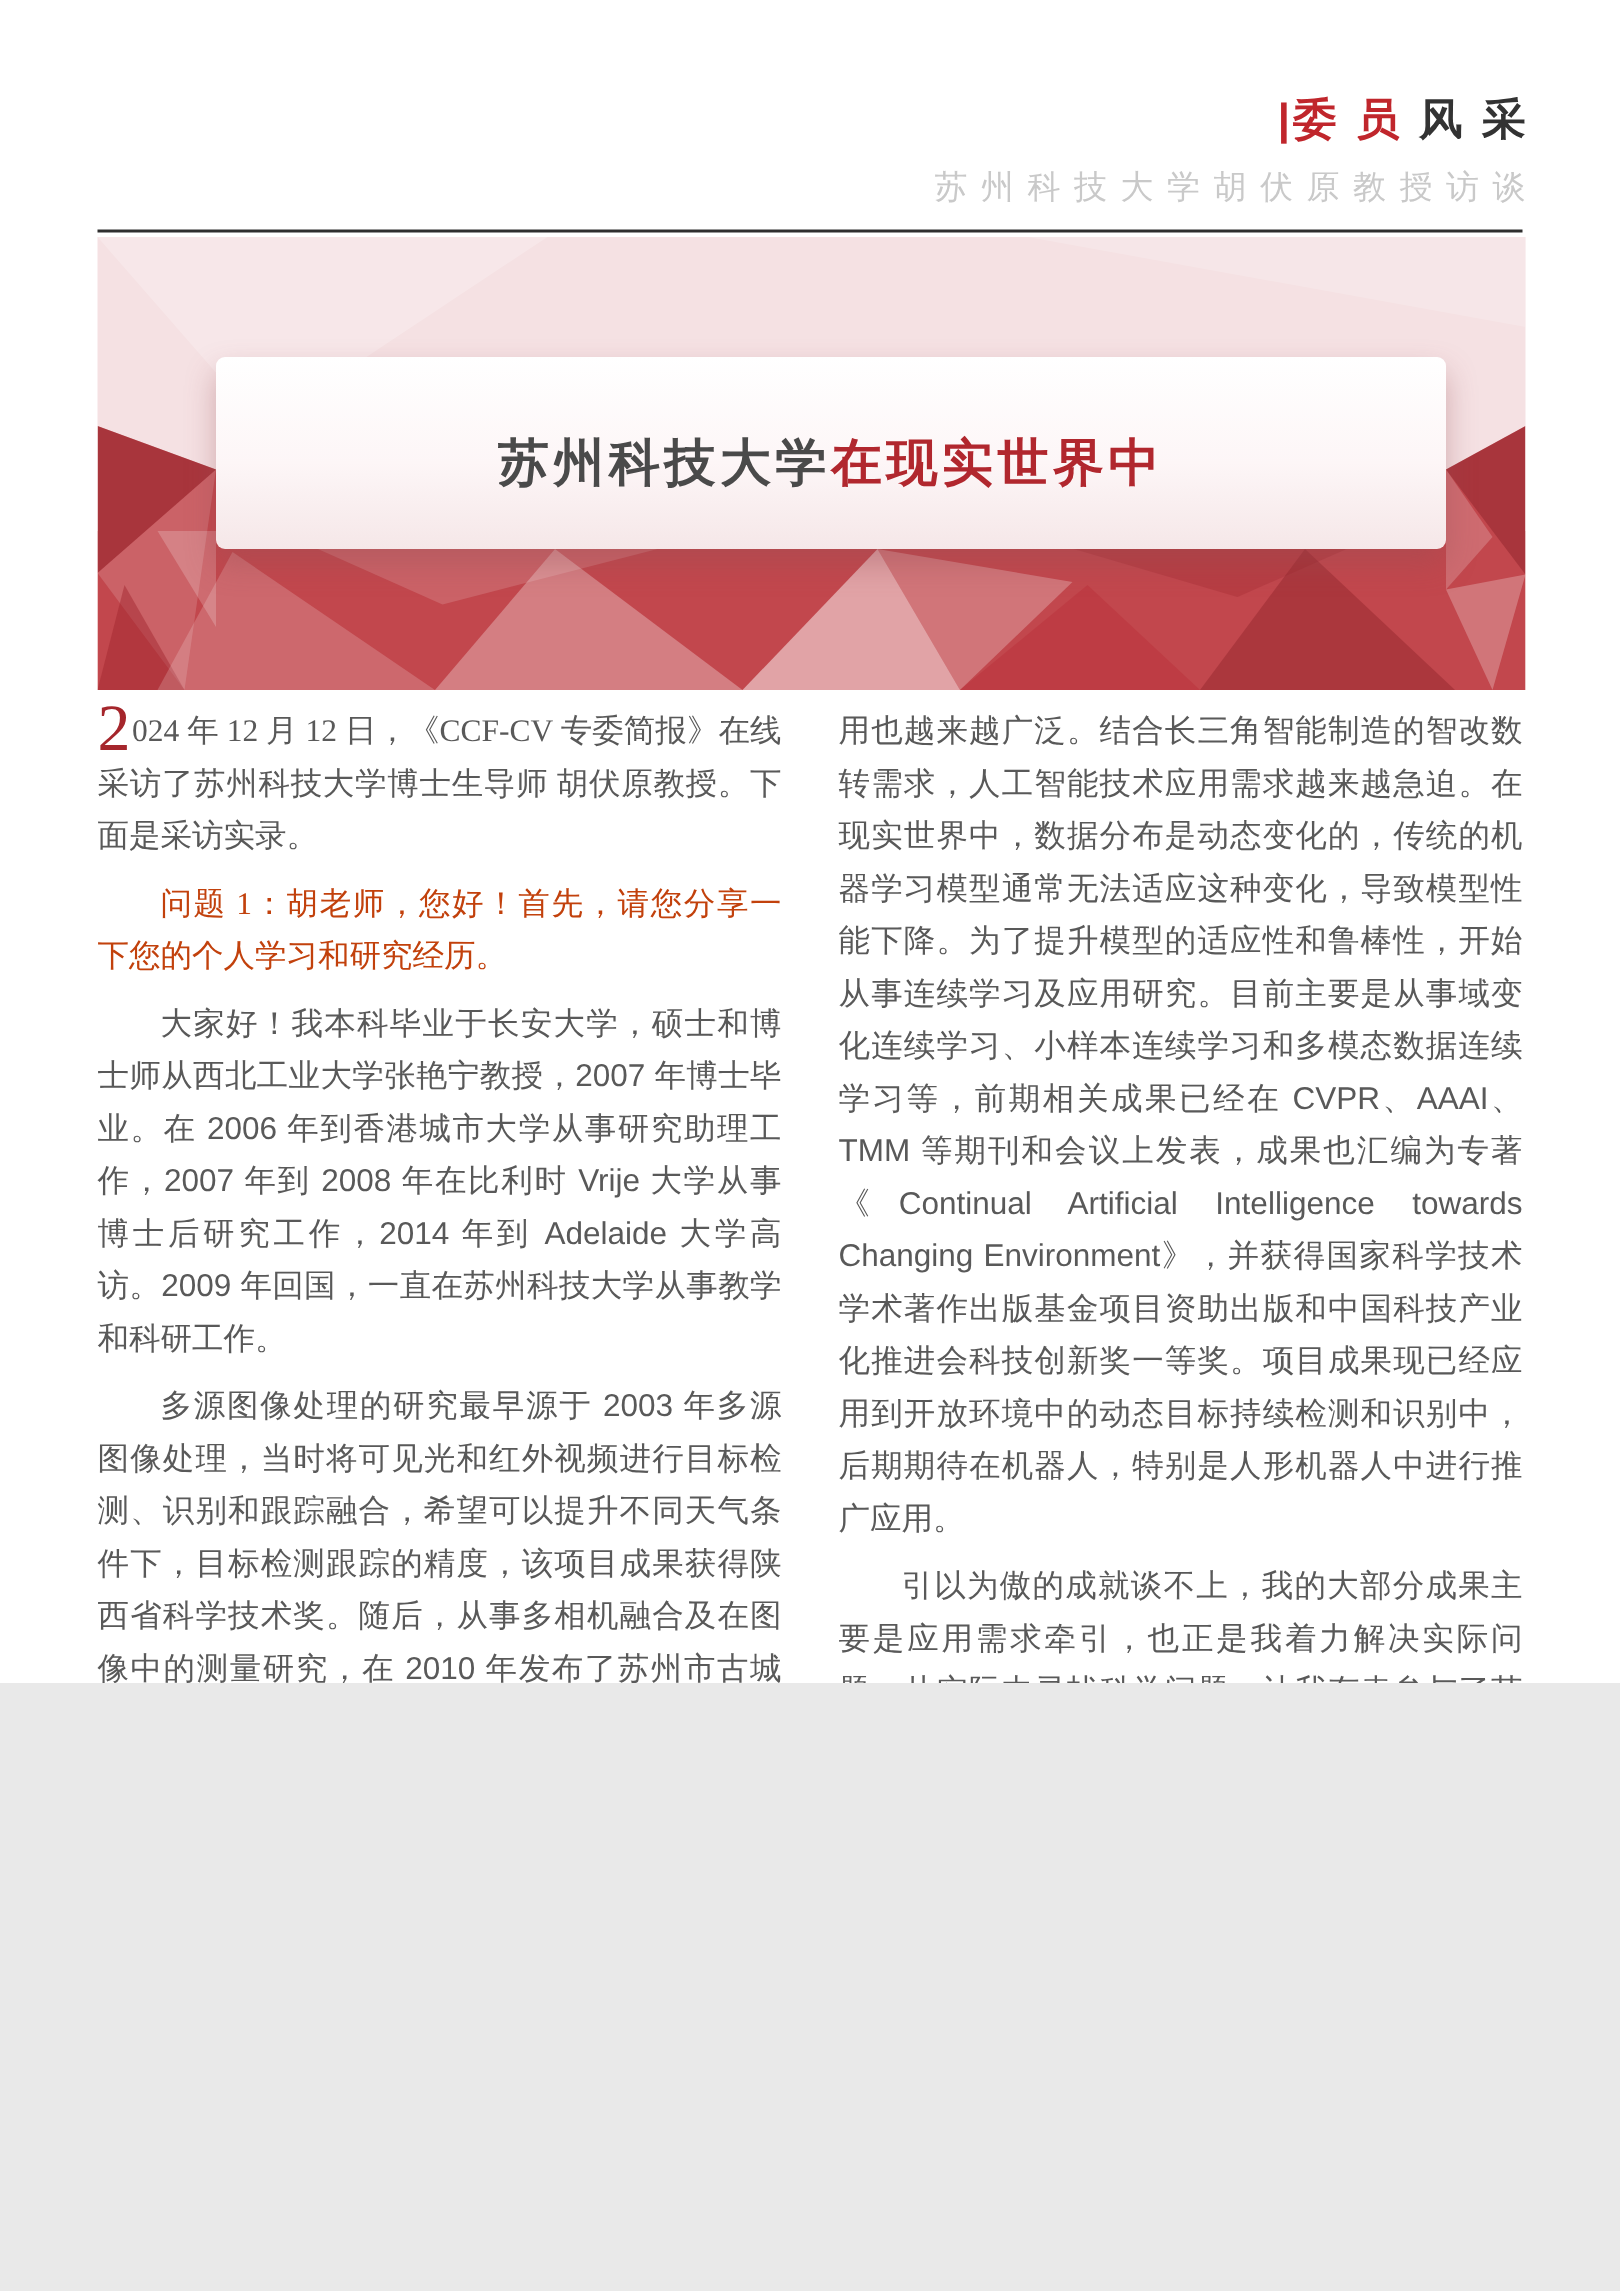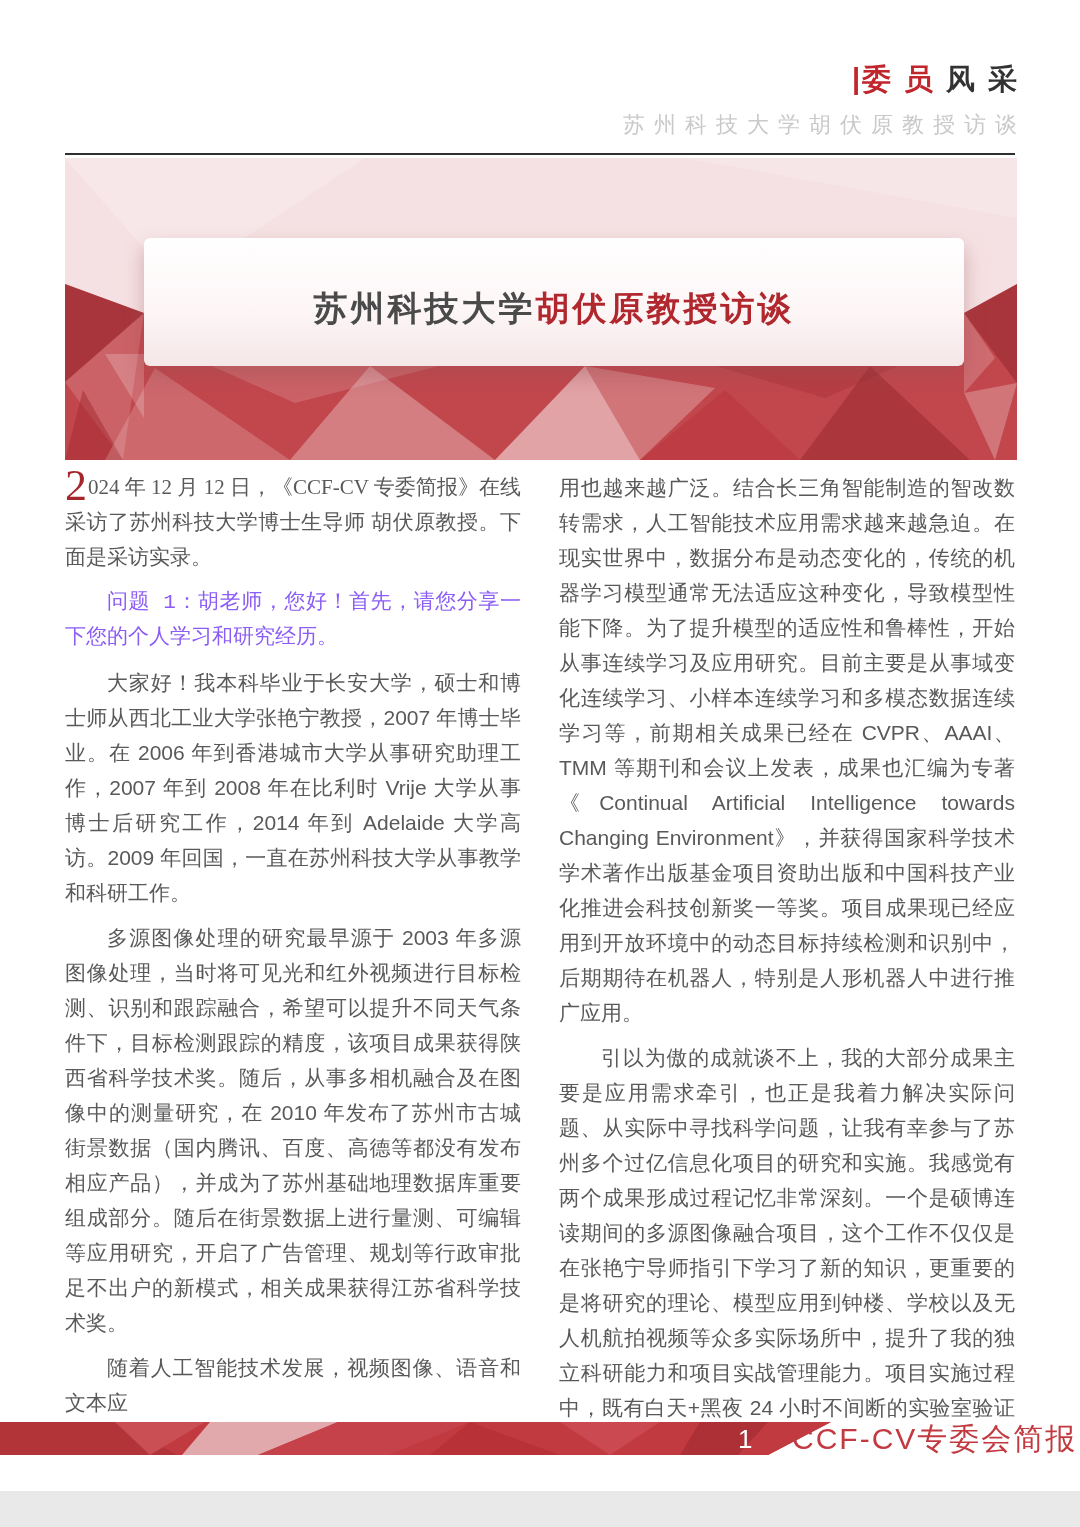--- a/index.html
+++ b/index.html
@@ -1,17 +1,17 @@
 <!DOCTYPE html>
 <html><head>
 <meta charset="utf-8">
 <style>
   html,body{margin:0;padding:0;background:#e9e9e9;}
   .page{
-    position:relative;width:1080px;height:1491px;margin:0 auto;
+    position:relative;width:1080px;height:1122px;margin:0 auto;
     background:#ffffff;overflow:hidden;
     font-family:"Liberation Sans",sans-serif;
   }
   
   .badge{
     position:absolute;top:60px;right:63px;
     font-size:29px;font-weight:bold;letter-spacing:13px;margin-right:-13px;
     white-space:nowrap;
   }
   .badge .bar{color:#c0262c;font-weight:bold;letter-spacing:2px;}
@@ -48,22 +48,22 @@
   .col{
     position:absolute;top:470px;width:456px;
     font-size:21px;line-height:35px;color:#595959;
     text-align:justify;
   }
   .col-left{left:65px;}
   .col-right{left:559px;}
   .col p{margin:0 0 10px 0;}
   .col p.answer,.col p.question{text-indent:2em;}
   .col p.question{
-    font-family:Liberation Mono, monospace;
-    color:#8b5cf6;
+    font-family:Liberation Serif, serif;
+    color:#c2410c;
   }
   .col p.lead{text-indent:0;font-family:Liberation Serif, serif;}
   .dropcap{
     font-size:44px;color:#a5262c;font-weight:500;
     line-height:21px;vertical-align:-6px;letter-spacing:1px;
   }
   
   .footer-bar{
     position:absolute;left:0;top:1422px;width:831px;height:33px;
   }
@@ -112,21 +112,21 @@
       <polygon points="735,302 805,208 905,302" fill="rgba(120,20,28,0.3)"></polygon>
       <polygon points="120,196 420,196 230,245" fill="rgba(255,255,255,0.15)"></polygon>
       <polygon points="610,196 860,196 760,240" fill="rgba(150,30,38,0.25)"></polygon>
 
       <polygon points="899,155 952,126 952,225" fill="rgba(120,20,28,0.35)"></polygon>
       <polygon points="899,235 952,225 930,302" fill="rgba(255,255,255,0.25)"></polygon>
       <polygon points="899,155 930,200 899,235" fill="rgba(255,255,255,0.2)"></polygon>
     </svg>
     <div class="title-box">
       <div class="t">
-        <span class="t-dark">苏州科技大学</span><span class="t-red">胡伏原教授访谈</span>
+        <span class="t-dark">苏州科技大学</span><span class="t-red">在现实世界中</span>
       </div>
     </div>
   </div>
 
   <div class="col col-left">
     <p class="lead"><span class="dropcap">2</span><span>024 年 12 月 12 日，《CCF-CV 专委简报》在线采访了苏州科技大学博士生导师 胡伏原教授。下面是采访实录。</span></p>
     <p class="question">问题 1：胡老师，您好！首先，请您分享一下您的个人学习和研究经历。</p>
     <p class="answer">大家好！我本科毕业于长安大学，硕士和博士师从西北工业大学张艳宁教授，2007 年博士毕业。在 2006 年到香港城市大学从事研究助理工作，2007 年到 2008 年在比利时 Vrije 大学从事博士后研究工作，2014 年到 Adelaide 大学高访。2009 年回国，一直在苏州科技大学从事教学和科研工作。</p>
     <p class="answer">多源图像处理的研究最早源于 2003 年多源图像处理，当时将可见光和红外视频进行目标检测、识别和跟踪融合，希望可以提升不同天气条件下，目标检测跟踪的精度，该项目成果获得陕西省科学技术奖。随后，从事多相机融合及在图像中的测量研究，在 2010 年发布了苏州市古城街景数据（国内腾讯、百度、高德等都没有发布相应产品），并成为了苏州基础地理数据库重要组成部分。随后在街景数据上进行量测、可编辑等应用研究，开启了广告管理、规划等行政审批足不出户的新模式，相关成果获得江苏省科学技术奖。</p>
     <p class="answer">随着人工智能技术发展，视频图像、语音和文本应</p>

